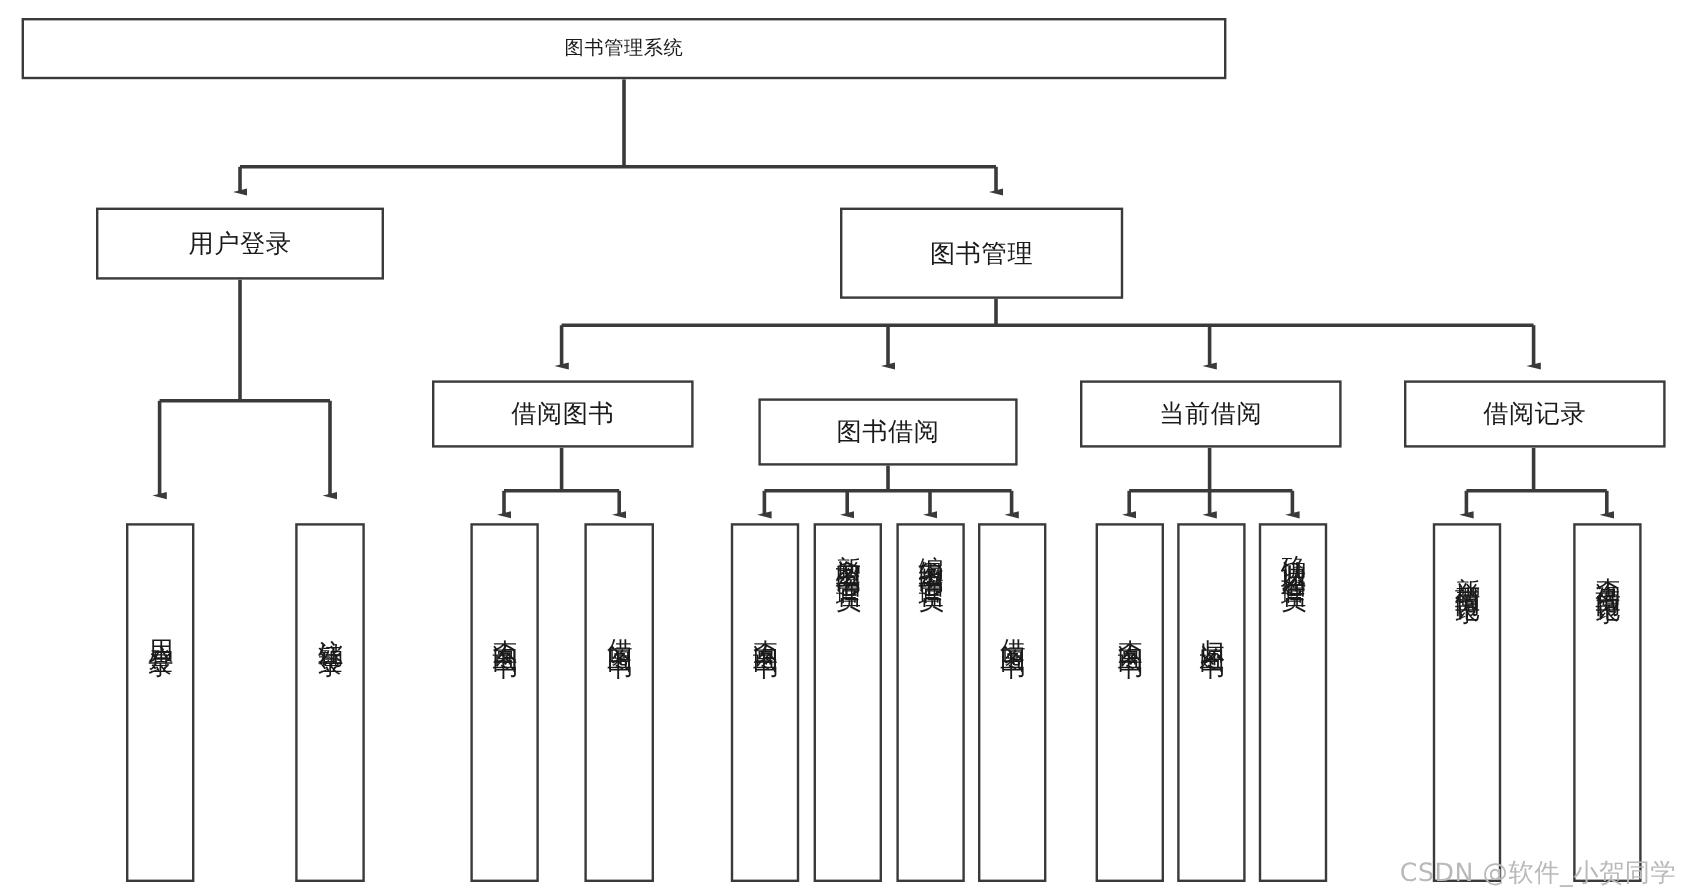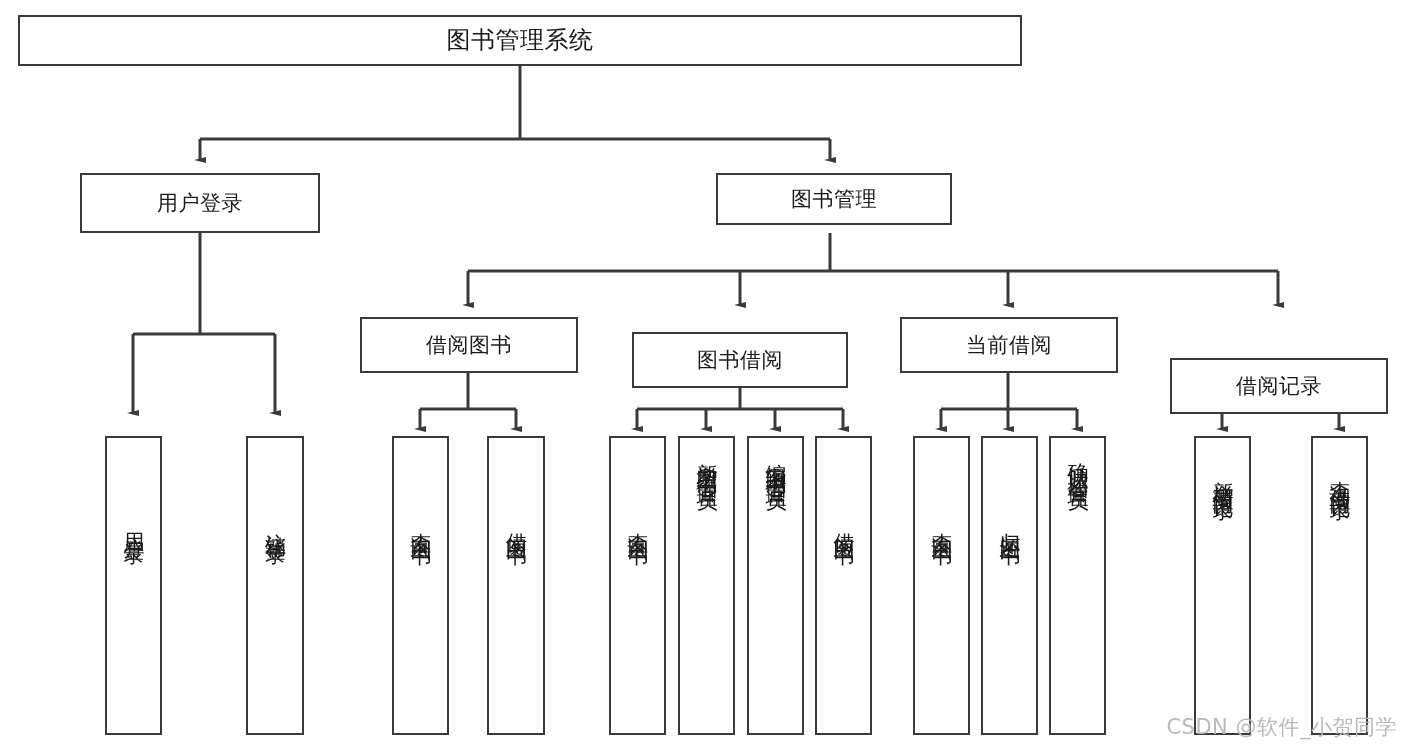--- a/index.html
+++ b/index.html
@@ -59,21 +59,21 @@
   .node.vertical.mid .label {
     margin-top: 78px;
   }
   .node.vertical.top .label {
     margin-top: 8px;
   }
   .node.vertical.nearTop .label {
     margin-top: 26px;
   }
   .node.root .label {
-    font-size: 24px;
+    font-size: 16px;
   }
   .watermark {
     position: absolute;
     right: 8px;
     bottom: 6px;
     font-size: 21px;
     color: #b9b9b9;
     letter-spacing: 0.5px;
     white-space: nowrap;
   }
@@ -135,34 +135,34 @@
     </g>
   </svg>
 
   <div class="node root" style="left:18px; top:15px; width:1004px; height:51px;">
     <span class="label">图书管理系统</span>
   </div>
 
   <div class="node" style="left:80px; top:173px; width:240px; height:60px;">
     <span class="label">用户登录</span>
   </div>
-  <div class="node" style="left:716px; top:173px; width:236px; height:52px;text-align:right;">
+  <div class="node" style="left:700px; top:173px; width:236px; height:76px;text-align:right;">
     <span class="label">图书管理</span>
   </div>
 
   <div class="node" style="left:360px; top:317px; width:218px; height:56px;">
     <span class="label">借阅图书</span>
   </div>
   <div class="node" style="left:632px; top:332px; width:216px; height:56px;">
     <span class="label">图书借阅</span>
   </div>
   <div class="node" style="left:900px; top:317px; width:218px; height:56px;">
     <span class="label">当前借阅</span>
   </div>
-  <div class="node" style="left:1170px; top:317px; width:218px; height:56px;margin-top:41px;">
+  <div class="node" style="left:1170px; top:317px; width:218px; height:56px;">
     <span class="label">借阅记录</span>
   </div>
 
   <div class="node vertical mid" style="left:105px; top:436px; width:57px; height:299px;">
     <span class="label">用户登录</span>
   </div>
   <div class="node vertical mid" style="left:246px; top:436px; width:58px; height:299px;">
     <span class="label">注销登录</span>
   </div>
 

